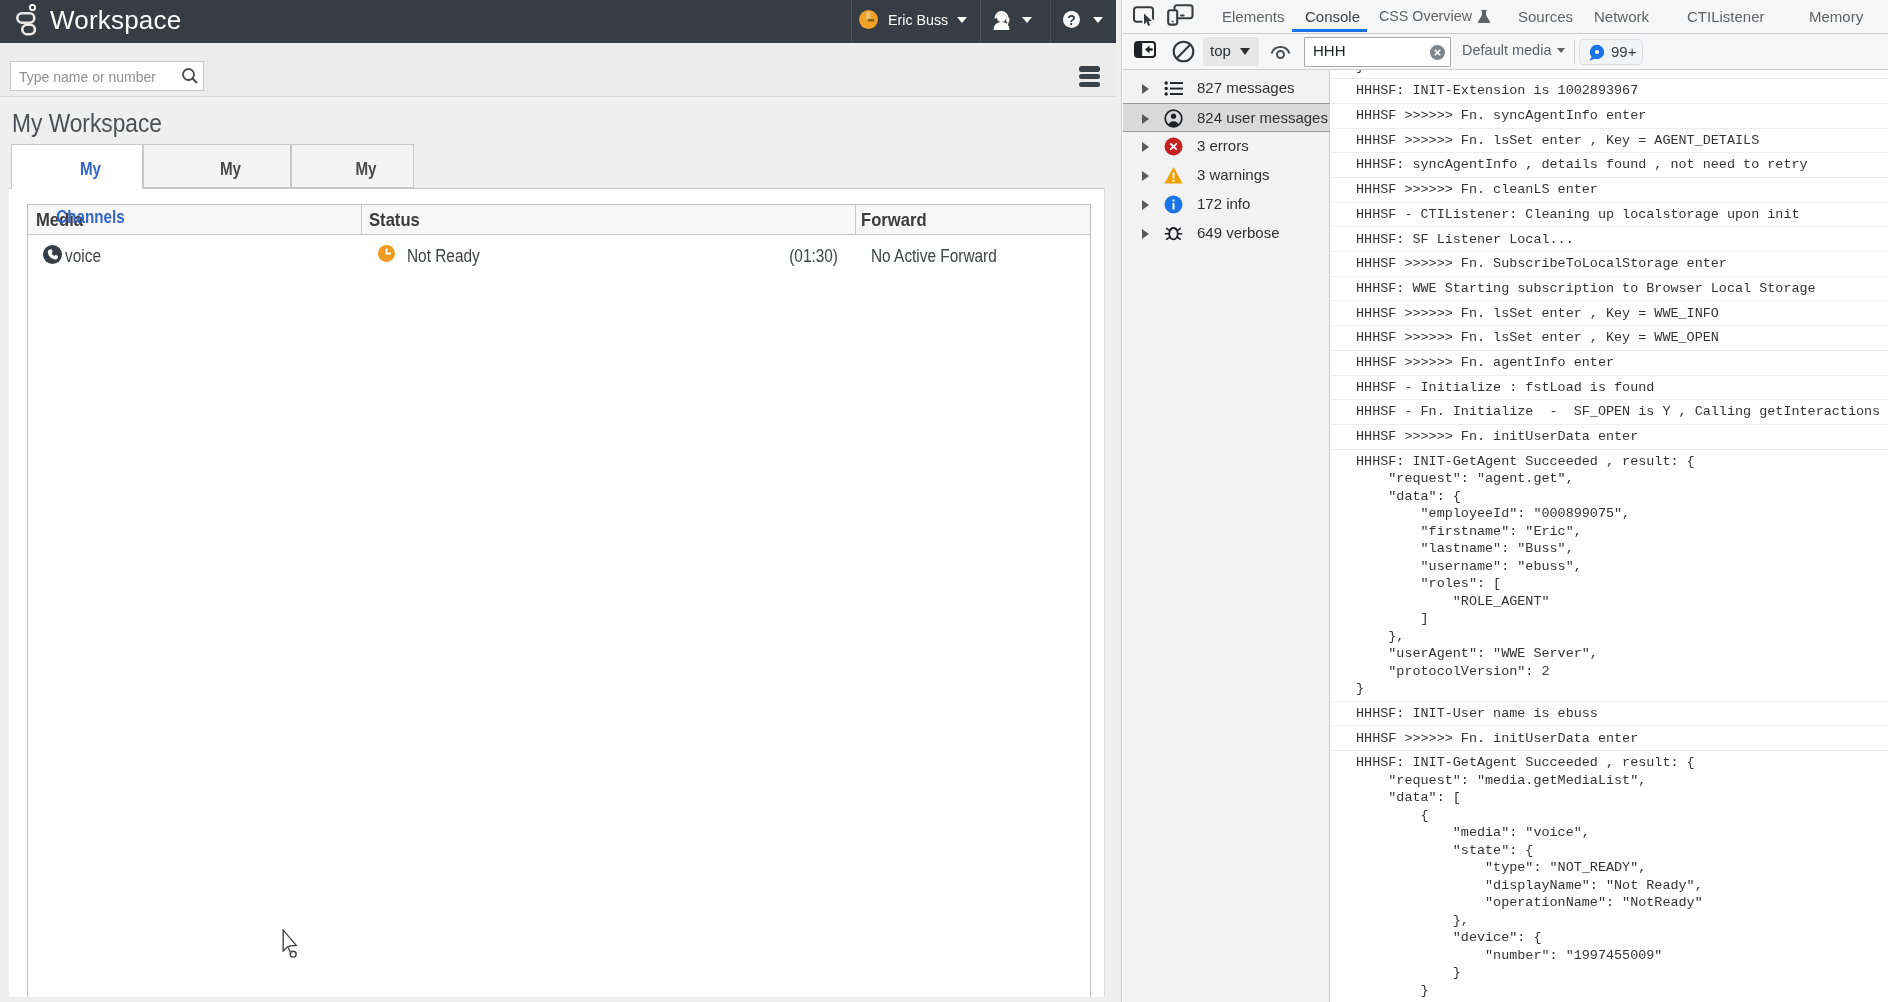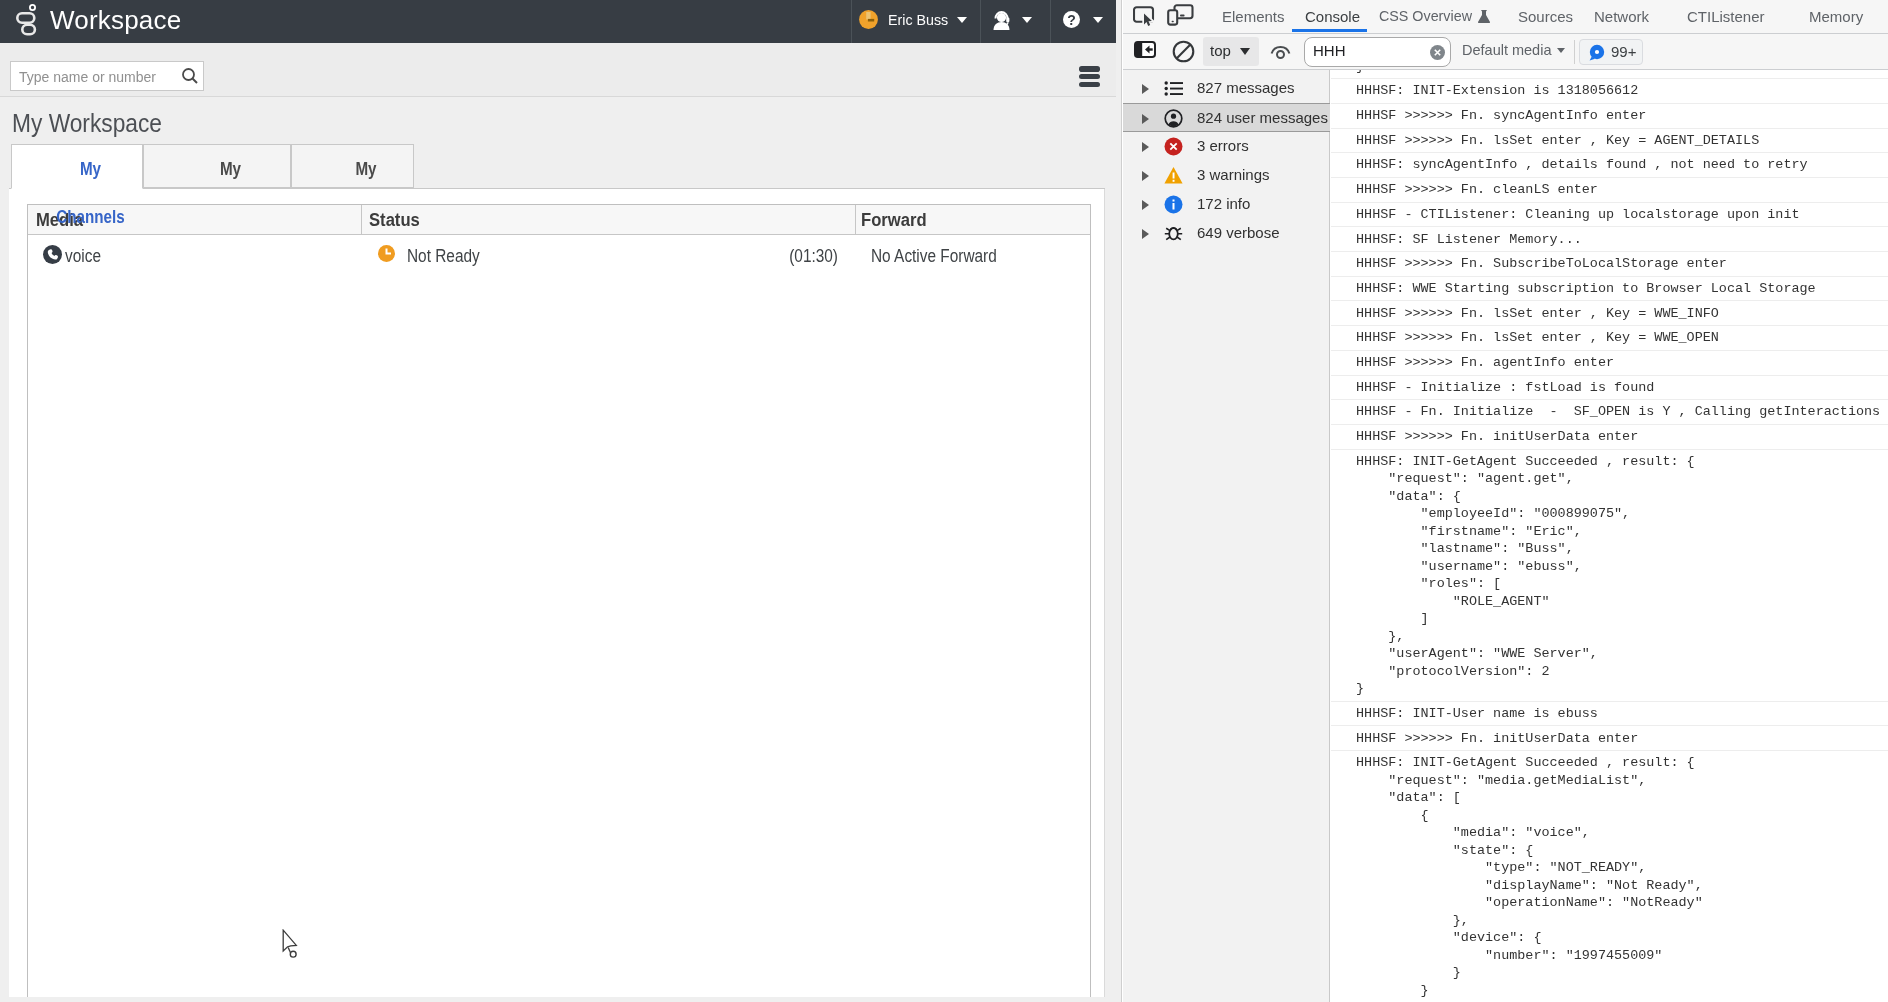--- a/index.html
+++ b/index.html
@@ -44,21 +44,21 @@
 .srow .tri { position:absolute; left:19px; top:9.5px; width:0; height:0; border-top:5px solid transparent; border-bottom:5px solid transparent; border-left:7px solid #5a5a5a; }
 .srow .lbl { position:absolute; left:74px; top:5px; font-size:15px; color:#313131; }
 .srow .ic { position:absolute; left:41px; top:5px; width:19px; height:19px; }
 .srow.sel { background:#d9d9d9; border-top:1px solid #9a9a9a; border-bottom:1px solid #9a9a9a; }
 #dt-con { position:absolute; left:209px; top:70px; width:558px; height:932px; background:#fff; overflow:hidden;
   font-family:"Liberation Mono", monospace; font-size:13.45px; line-height:17.5px; color:#333; }
 .m { padding:3.1px 0 3.1px 25px; border-bottom:1px solid #ededed; white-space:pre; }
 
 #topdd { position:absolute; left:80px; top:3px; width:56px; height:29px; background:#e7e7e8; border-radius:3px;padding-left:44px; }
 #topdd span { position:absolute; left:7px; top:5px; font-size:15px; color:#2c2e30; }
-#filterbox { position:absolute; left:181px; top:3px; width:147px; height:30px; background:#fff; border:1.5px solid #a9a9a9; border-radius:8px; }
+#filterbox { position:absolute; left:181px; top:3px; width:147px; height:30px; background:#fff; border:1.5px solid #a9a9a9; border-radius:1px; }
 #filterbox span { position:absolute; left:8px; top:4px; font-size:15px; color:#202124; }
 #deflev { position:absolute; left:339px; top:8px; font-size:14.5px; color:#5f6368; }
 #pill99 { position:absolute; left:456px; top:5px; width:64px; height:26px; background:#f1f3f4; border:1px solid #dadce0; border-radius:4px; }
 #pill99 span { position:absolute; left:31px; top:3px; font-size:15px; color:#3c4043; }
 </style>
 </head>
 <body>
 <div id="app">
   <div id="hdr">
     <svg class="abs" style="left:16px;top:3px" width="22" height="34" viewBox="0 0 22 34">
@@ -260,27 +260,27 @@
       <svg class="ic" viewBox="0 0 19 19">
           <ellipse cx="9.5" cy="9.8" rx="4.3" ry="5.6" fill="none" stroke="#202124" stroke-width="1.8"></ellipse>
           <path d="M6.6 5.2 Q9.5 2.6 12.4 5.2" fill="none" stroke="#202124" stroke-width="1.8"></path>
           <path d="M5.2 9.8 H0.8 M13.8 9.8 H18.2 M6 6.6 L2.2 4.2 M13 6.6 L16.8 4.2 M6 13 L2.2 15.6 M13 13 L16.8 15.6" stroke="#202124" stroke-width="1.6" fill="none"></path>
         </svg>
       <div class="lbl">649 verbose</div>
     </div>
   </div>
   <div id="dt-con">
 <div class="m" style="margin-top:-15.4px">}</div>
-<div class="m">HHHSF: INIT-Extension is 1318056612</div>
+<div class="m">HHHSF: INIT-Extension is 1002893967</div>
 <div class="m">HHHSF &gt;&gt;&gt;&gt;&gt;&gt; Fn. syncAgentInfo enter</div>
 <div class="m">HHHSF &gt;&gt;&gt;&gt;&gt;&gt; Fn. lsSet enter , Key = AGENT_DETAILS</div>
 <div class="m">HHHSF: syncAgentInfo , details found , not need to retry</div>
 <div class="m">HHHSF &gt;&gt;&gt;&gt;&gt;&gt; Fn. cleanLS enter</div>
 <div class="m">HHHSF - CTIListener: Cleaning up localstorage upon init</div>
-<div class="m">HHHSF: SF Listener Memory...</div>
+<div class="m">HHHSF: SF Listener Local...</div>
 <div class="m">HHHSF &gt;&gt;&gt;&gt;&gt;&gt; Fn. SubscribeToLocalStorage enter</div>
 <div class="m">HHHSF: WWE Starting subscription to Browser Local Storage</div>
 <div class="m">HHHSF &gt;&gt;&gt;&gt;&gt;&gt; Fn. lsSet enter , Key = WWE_INFO</div>
 <div class="m">HHHSF &gt;&gt;&gt;&gt;&gt;&gt; Fn. lsSet enter , Key = WWE_OPEN</div>
 <div class="m">HHHSF &gt;&gt;&gt;&gt;&gt;&gt; Fn. agentInfo enter</div>
 <div class="m">HHHSF - Initialize : fstLoad is found</div>
 <div class="m">HHHSF - Fn. Initialize  -  SF_OPEN is Y , Calling getInteractions for</div>
 <div class="m">HHHSF &gt;&gt;&gt;&gt;&gt;&gt; Fn. initUserData enter</div>
 <div class="m">HHHSF: INIT-GetAgent Succeeded , result: {
     "request": "agent.get",

